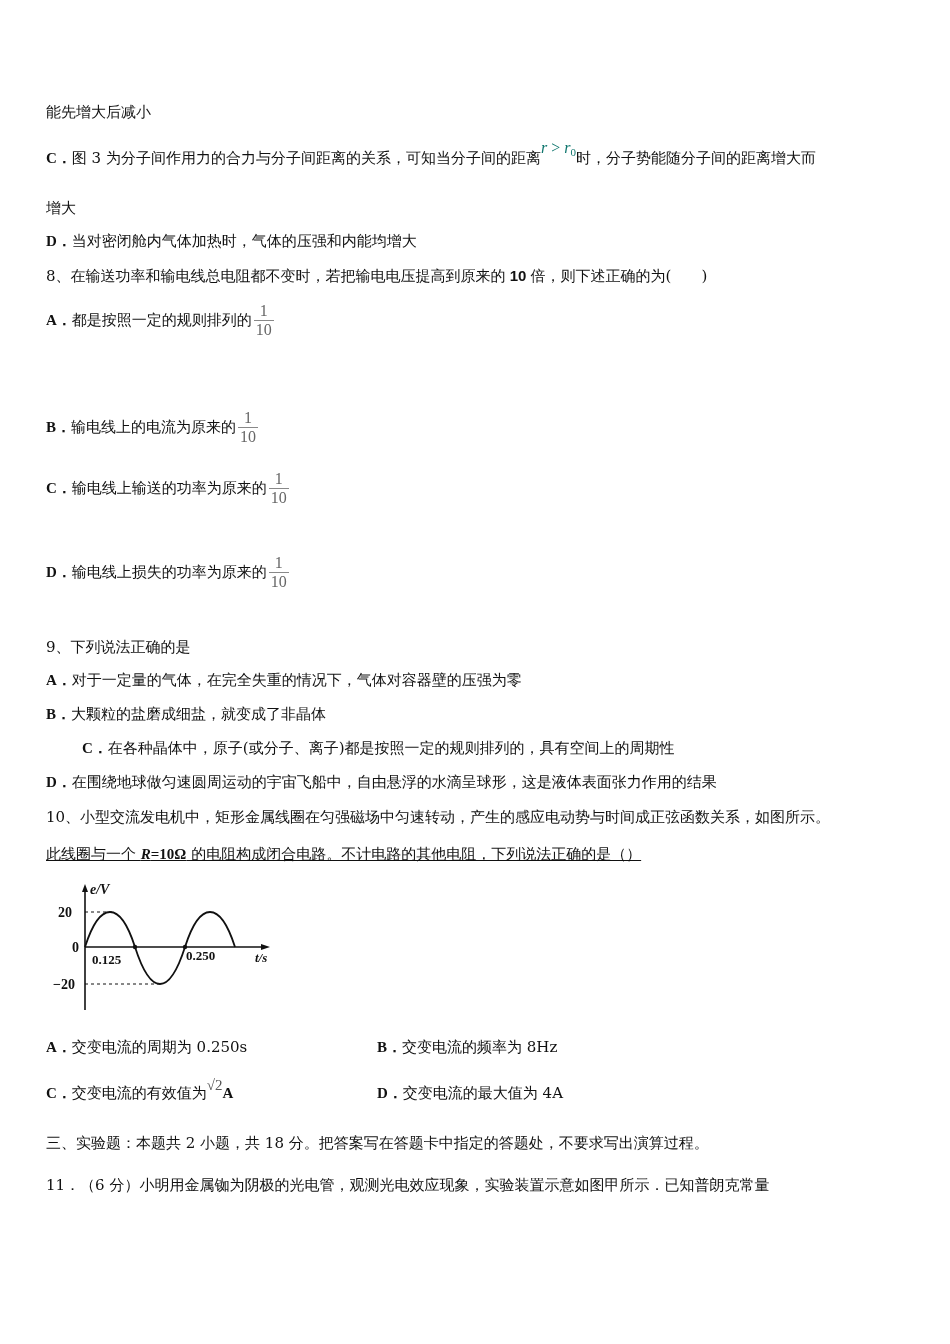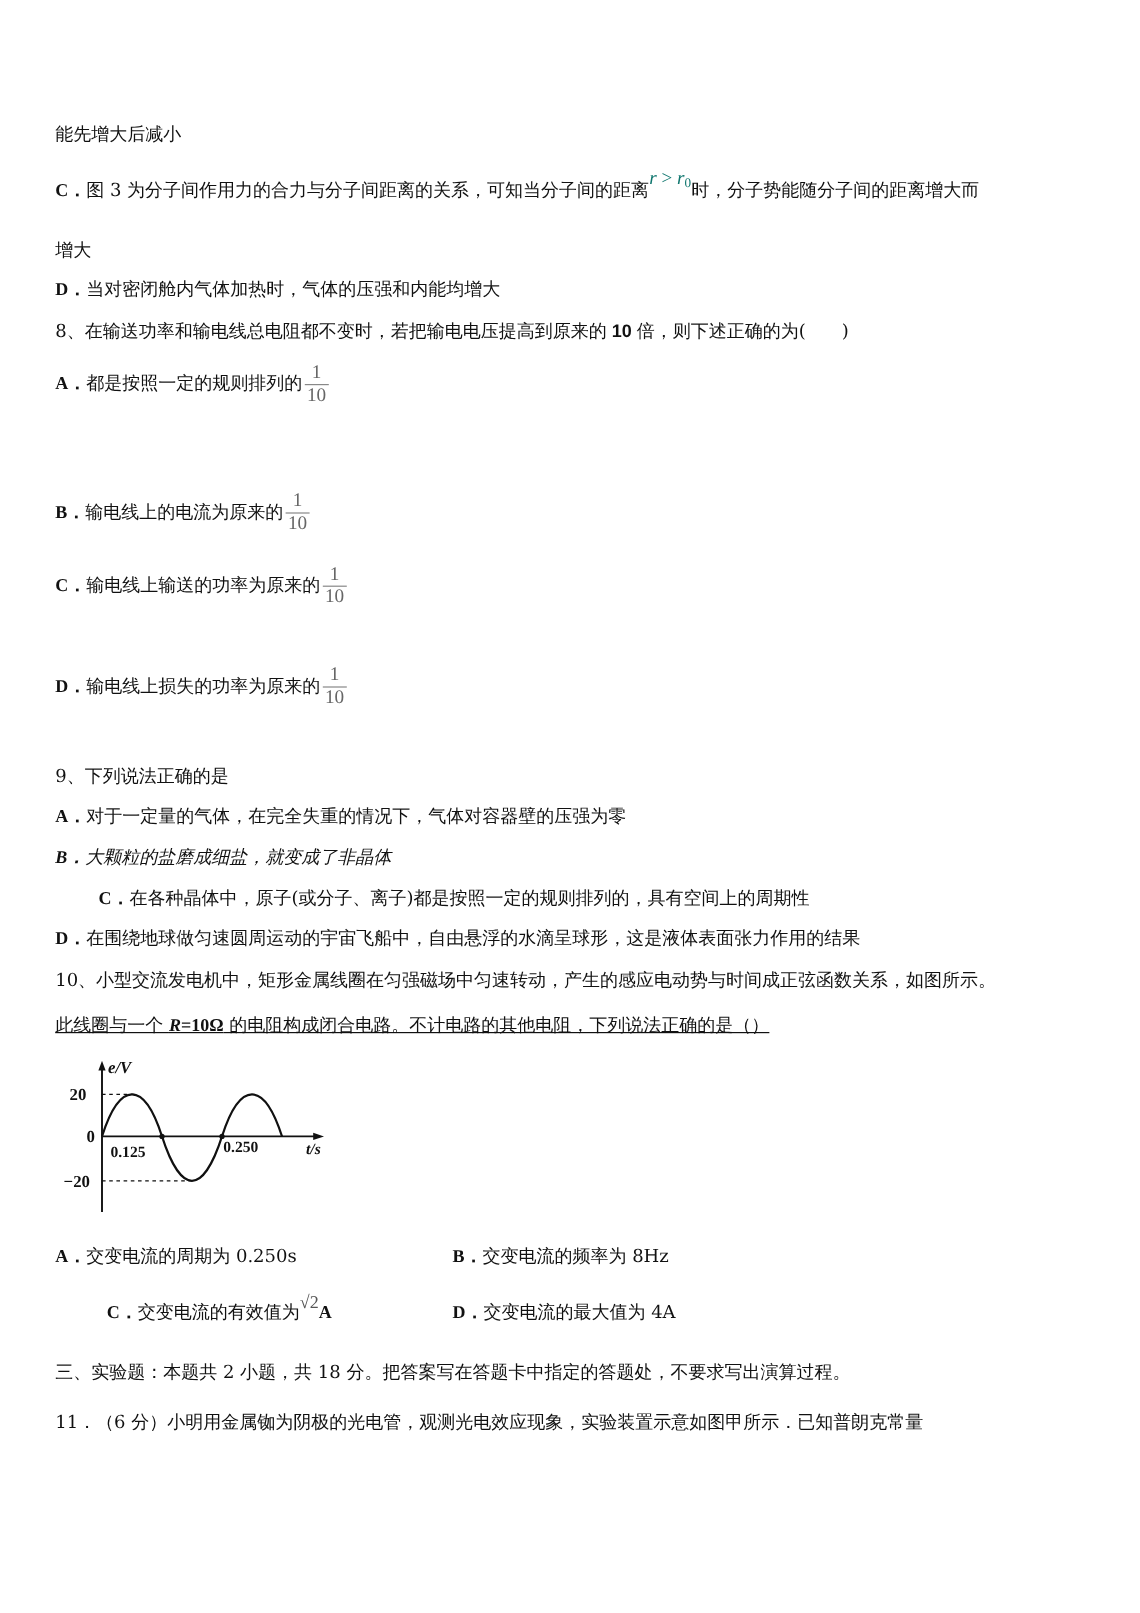--- a/index.html
+++ b/index.html
@@ -45,21 +45,21 @@
 </div>
 <div class="line" style="top:470px;">
   <span class="lbl">C．</span><span>输电线上输送的功率为原来的</span><span class="frac"><span class="num">1</span><span class="den">10</span></span>
 </div>
 <div class="line" style="top:554px;">
   <span class="lbl">D．</span><span>输电线上损失的功率为原来的</span><span class="frac"><span class="num">1</span><span class="den">10</span></span>
 </div>
 
 <div class="line" style="top:637px;">9、下列说法正确的是</div>
 <div class="line" style="top:670px;"><span class="lbl">A．</span><span>对于一定量的气体，在完全失重的情况下，气体对容器壁的压强为零</span></div>
-<div class="line" style="top:704px;font-style:italic;"><span class="lbl">B．</span><span>大颗粒的盐磨成细盐，就变成了非晶体</span></div>
+<div class="line" style="top:704px;"><span class="lbl">B．</span><span>大颗粒的盐磨成细盐，就变成了非晶体</span></div>
 <div class="line" style="top:738px;margin-left:36px;"><span class="lbl">C．</span><span>在各种晶体中，原子(或分子、离子)都是按照一定的规则排列的，具有空间上的周期性</span></div>
 <div class="line" style="top:772px;"><span class="lbl">D．</span><span>在围绕地球做匀速圆周运动的宇宙飞船中，自由悬浮的水滴呈球形，这是液体表面张力作用的结果</span></div>
 
 <div class="line" style="top:807px;">10、小型交流发电机中，矩形金属线圈在匀强磁场中匀速转动，产生的感应电动势与时间成正弦函数关系，如图所示。</div>
 <div class="line" style="top:844px;text-decoration:underline;">
   <span>此线圈与一个 </span><span class="ital">R</span><span class="lbl">=10Ω</span><span> 的电阻构成闭合电路。不计电路的其他电阻，下列说法正确的是（）</span>
 </div>
 
 <svg class="chart" width="230" height="135" viewBox="0 0 230 135">
 
@@ -80,17 +80,17 @@
   <text x="8" y="35" font-size="14">20</text>
   <text x="22" y="70" font-size="14">0</text>
   <text x="3" y="107" font-size="14">−20</text>
   <text x="42" y="82" font-size="13">0.125</text>
   <text x="136" y="78" font-size="13">0.250</text>
   <text x="205" y="80" font-size="13" font-style="italic">t/s</text>
 </svg>
 
 <div class="line" style="top:1037px;"><span class="lbl">A．</span><span>交变电流的周期为 0.250s</span></div>
 <div class="line" style="top:1037px; left:377px;"><span class="lbl">B．</span><span>交变电流的频率为 8Hz</span></div>
-<div class="line" style="top:1083px;margin-left:43px;"><span class="lbl">C．</span><span>交变电流的有效值为</span><span class="sqrt">√2</span><span class="lbl">A</span></div>
+<div class="line" style="top:1083px;"><span class="lbl">C．</span><span>交变电流的有效值为</span><span class="sqrt">√2</span><span class="lbl">A</span></div>
 <div class="line" style="top:1083px; left:377px;"><span class="lbl">D．</span><span>交变电流的最大值为 4A</span></div>
 
 <div class="line" style="top:1133px;">三、实验题：本题共 2 小题，共 18 分。把答案写在答题卡中指定的答题处，不要求写出演算过程。</div>
 <div class="line" style="top:1175px;">11．（6 分）小明用金属铷为阴极的光电管，观测光电效应现象，实验装置示意如图甲所示．已知普朗克常量</div>
 
 </body></html>

